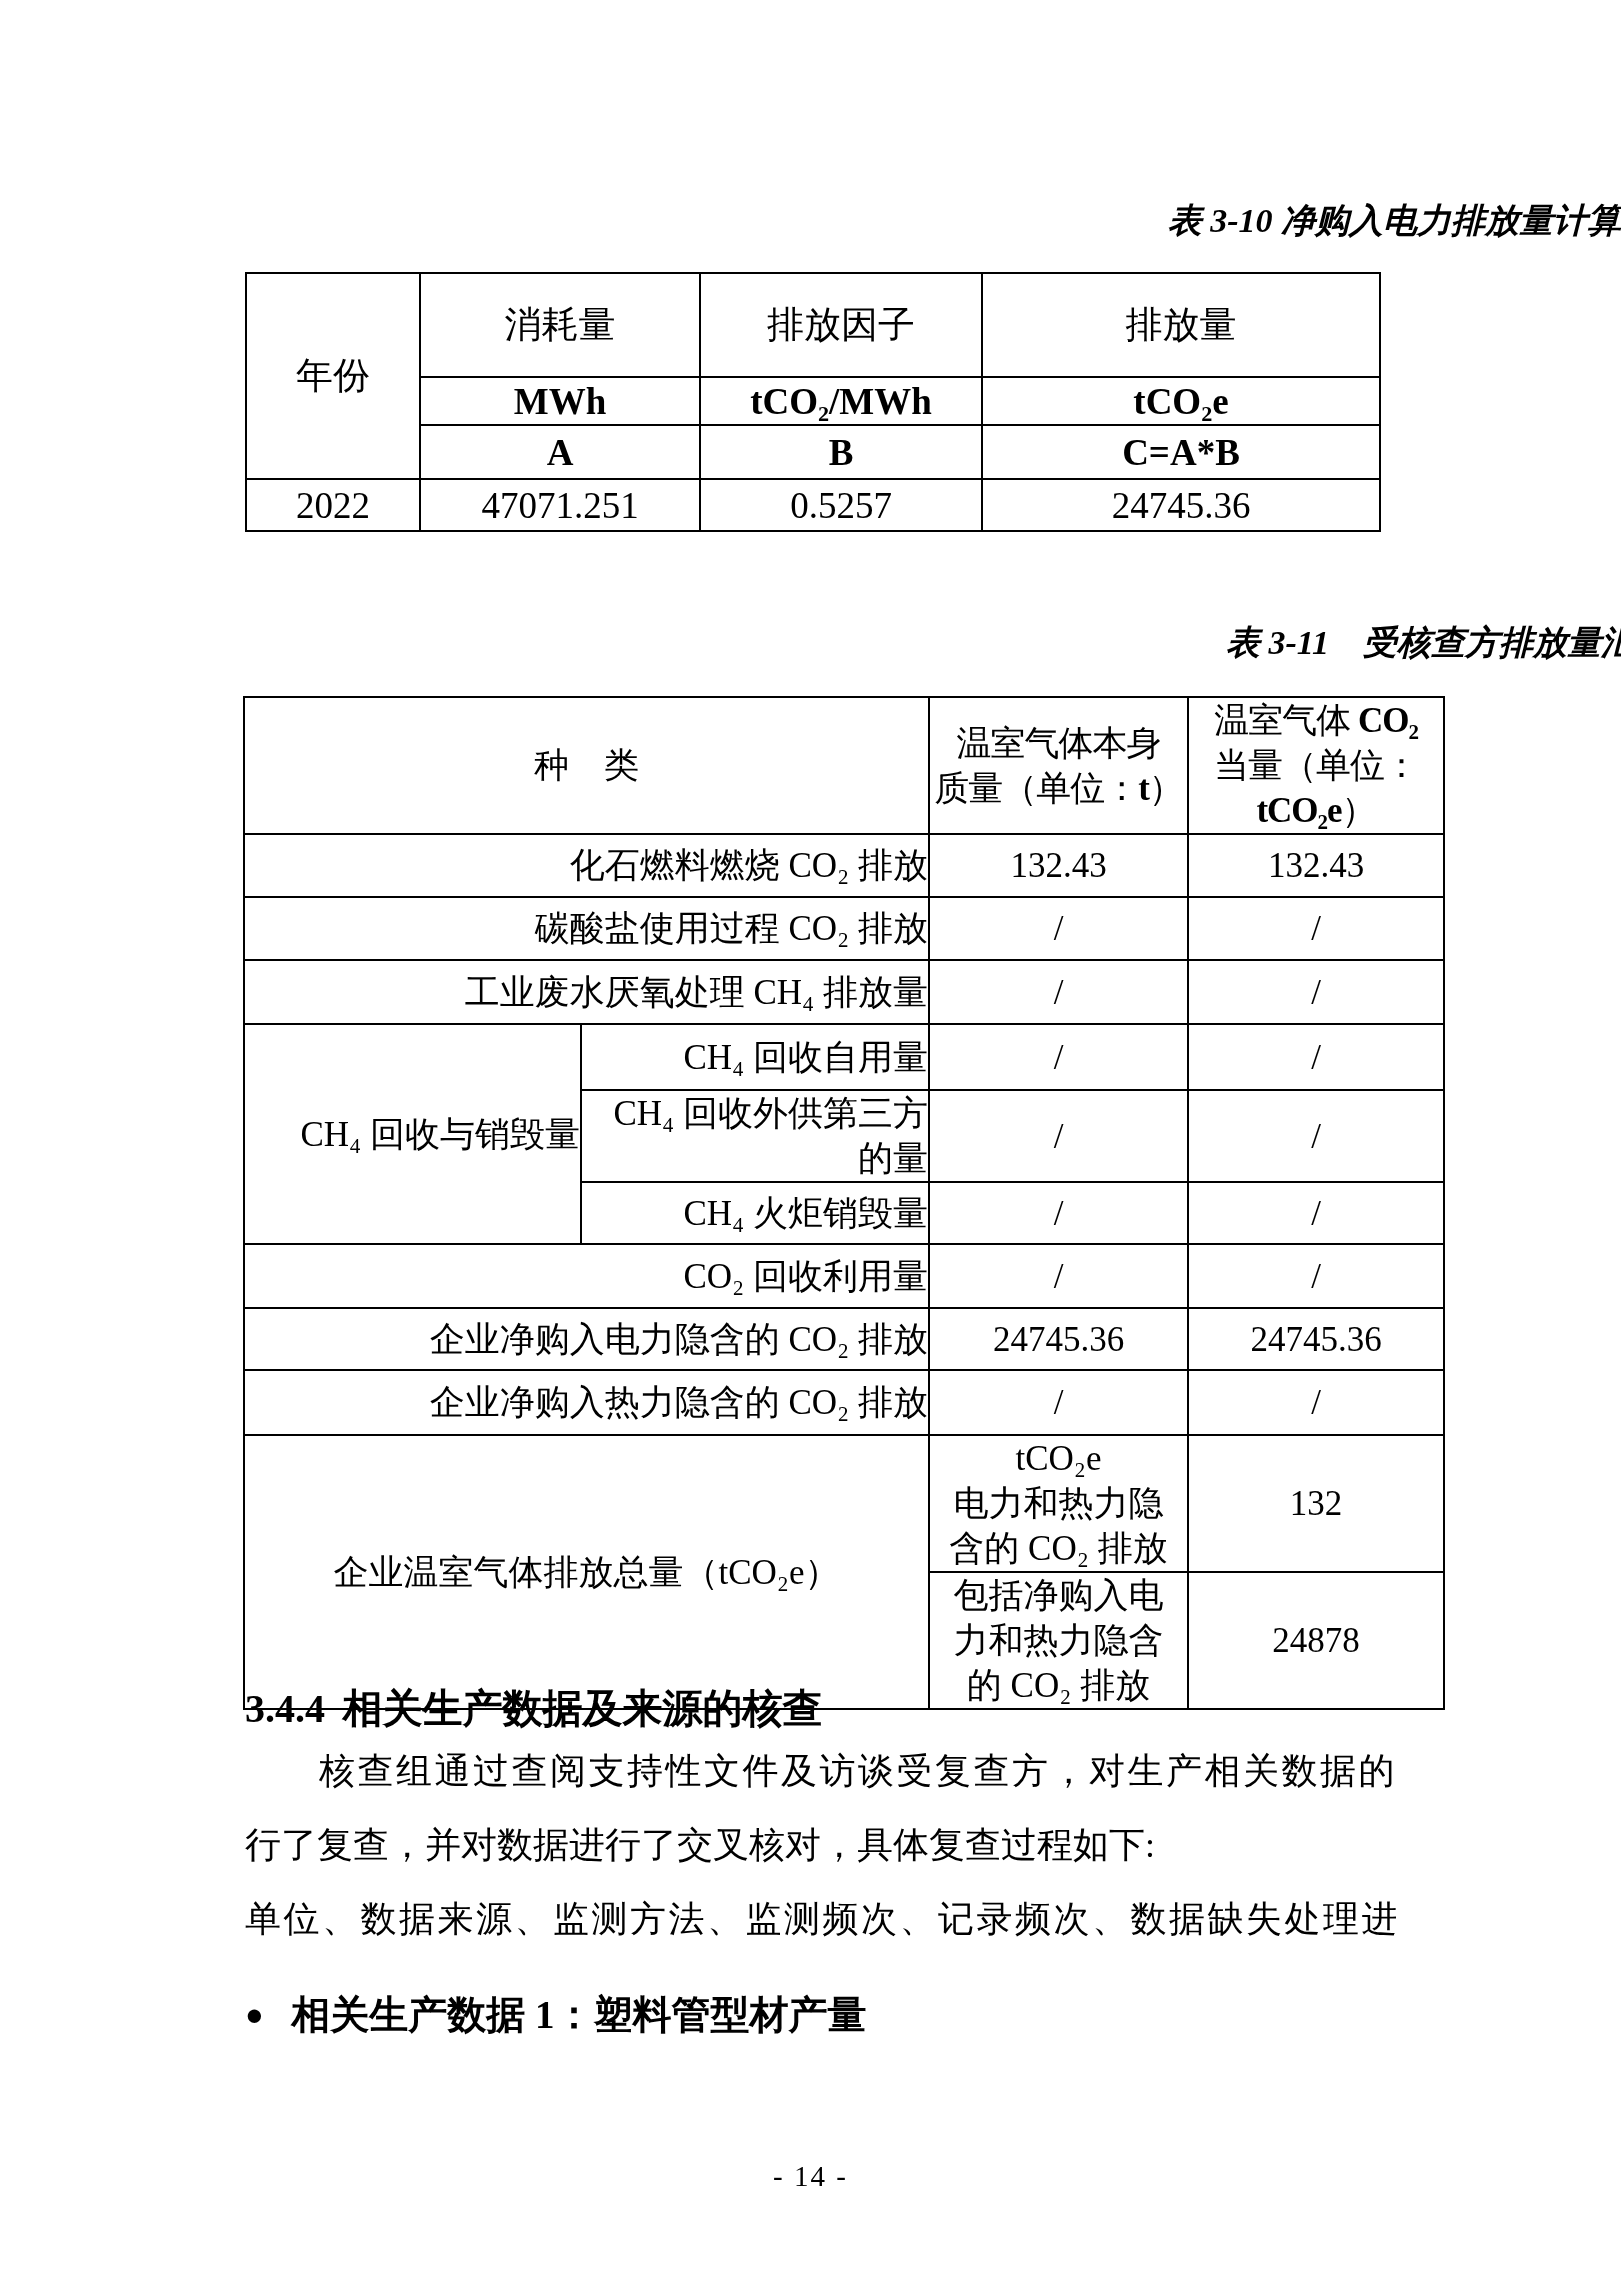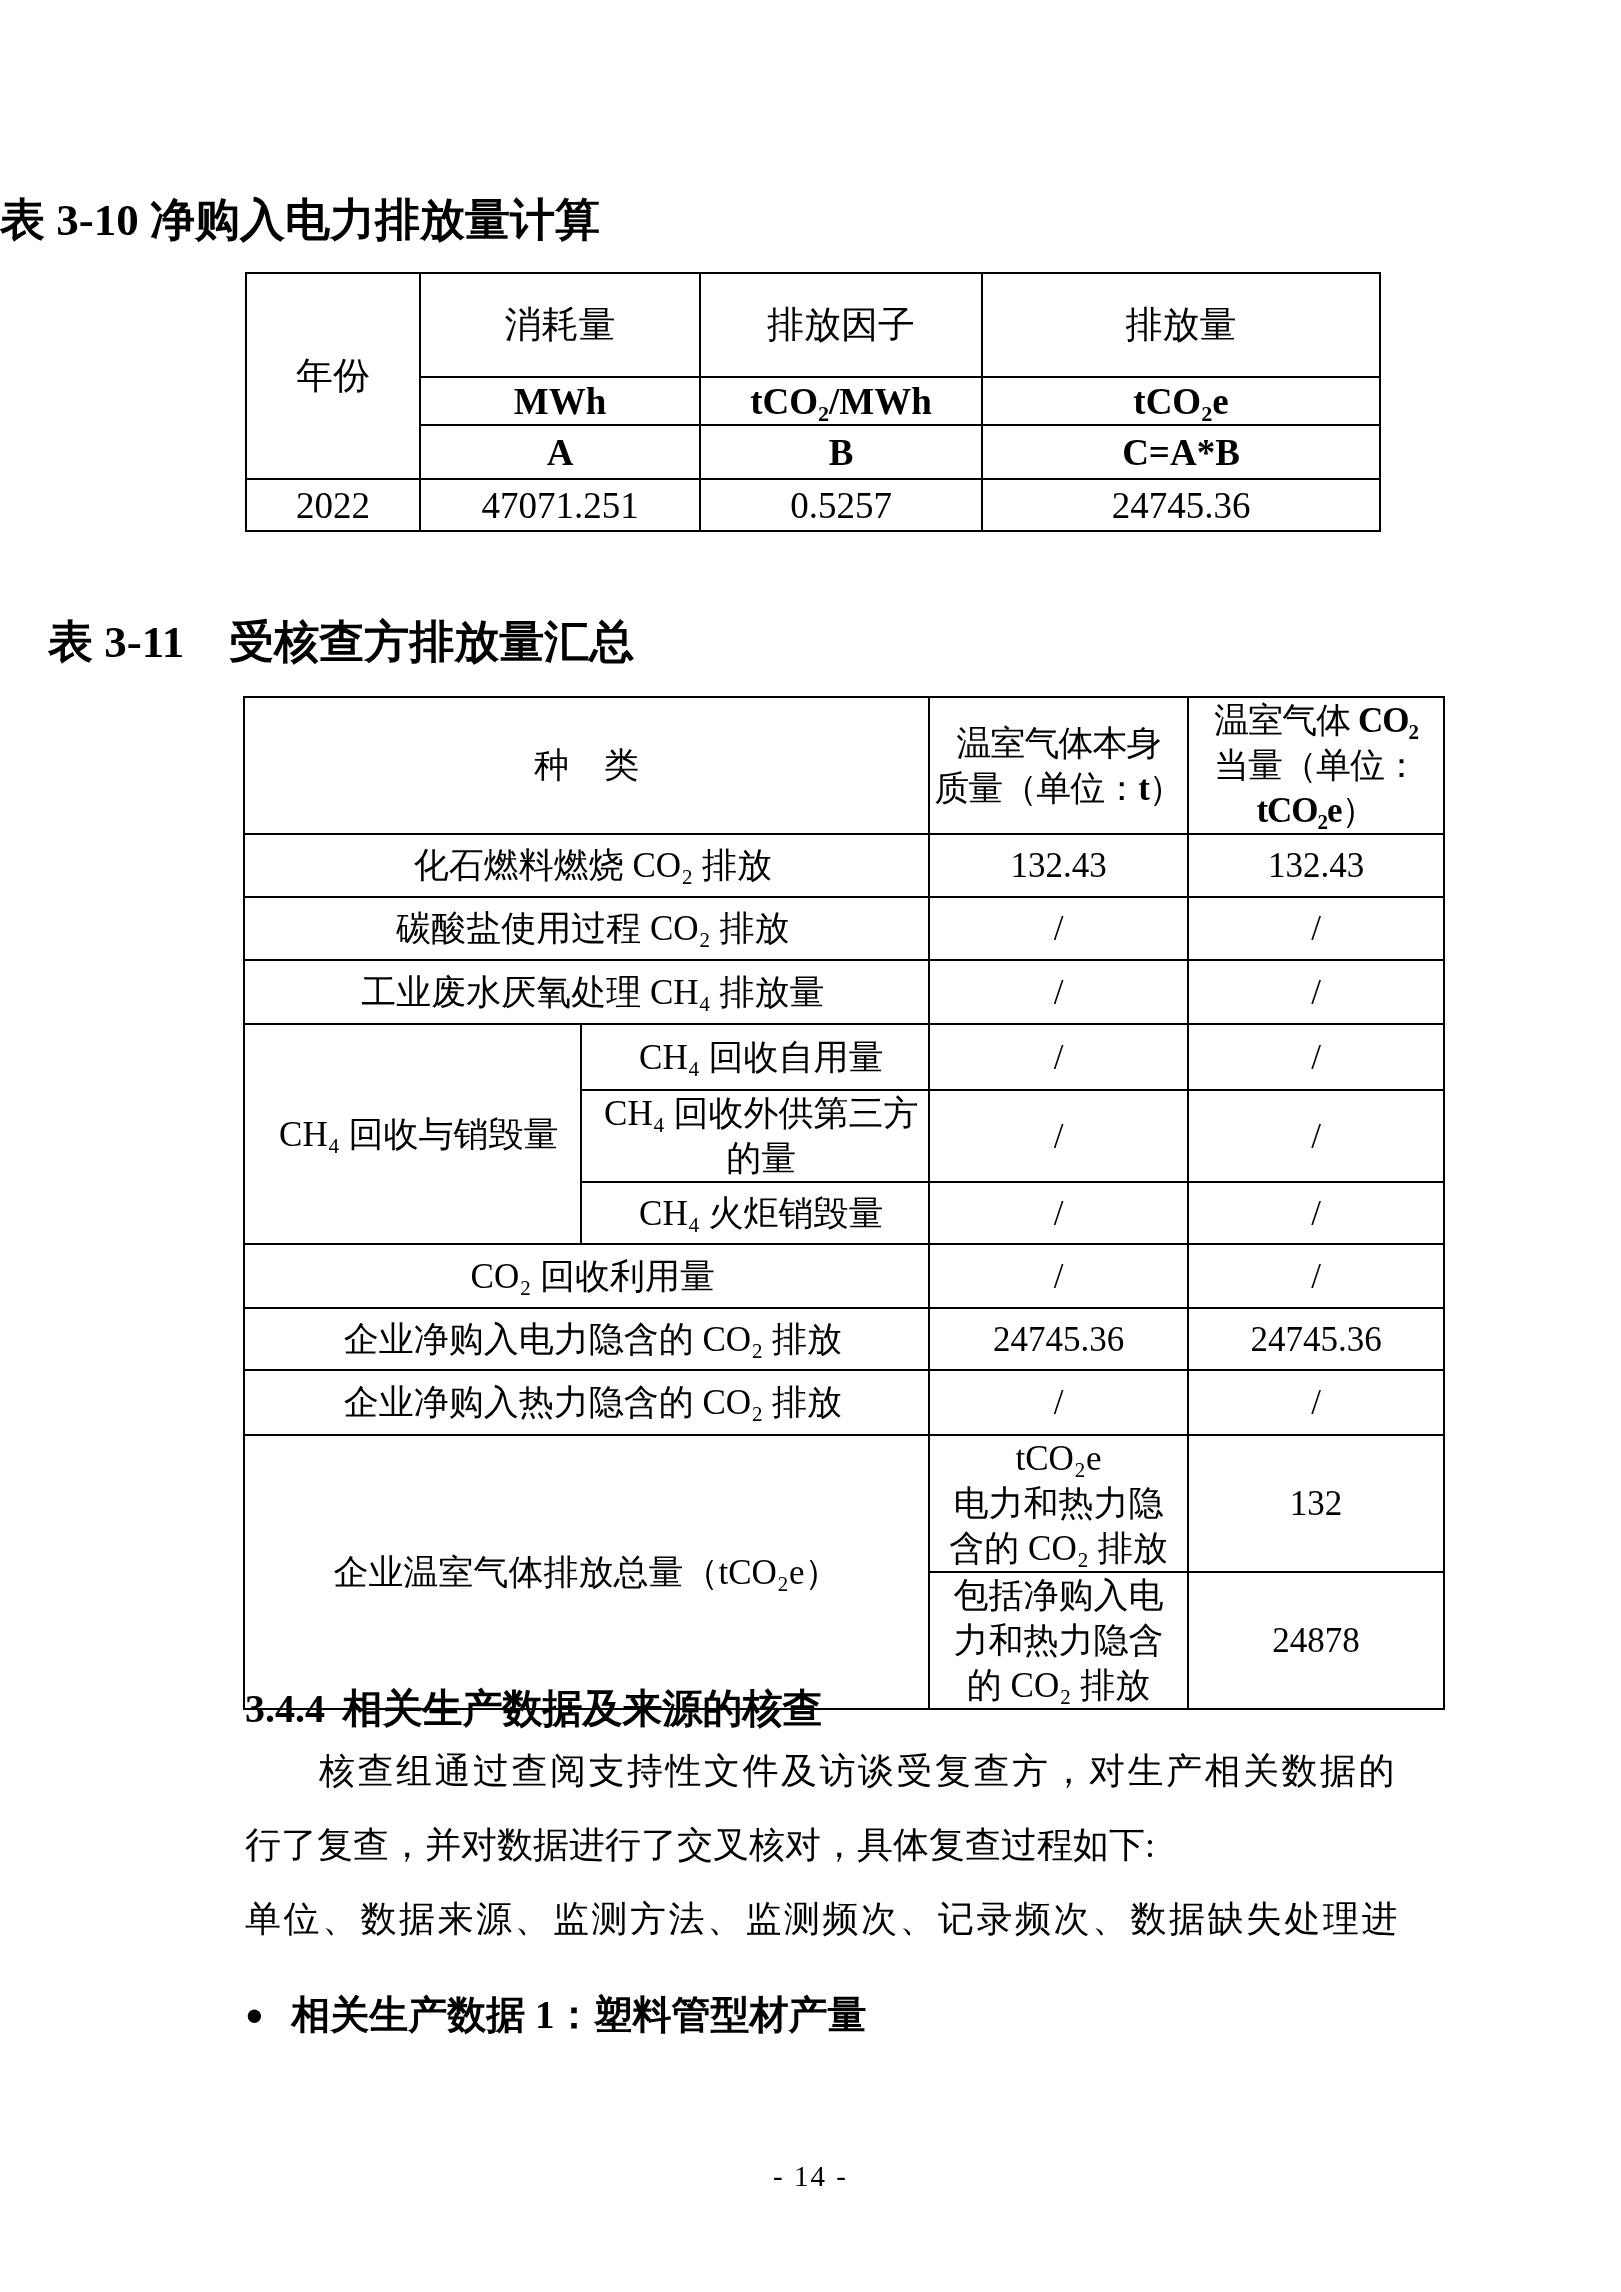--- a/index.html
+++ b/index.html
@@ -7,35 +7,35 @@
     position:relative;
     width:1621px; height:2293px;
     margin:0 auto;
     background:#ffffff;
     color:#000;
     font-family:"Liberation Serif","DejaVu Serif",serif;
     overflow:hidden;
   }
   .doc-title {
     position:absolute; left:0; width:100%;
-    text-align:left; font-size:45px; font-weight:bold; line-height:45px;
+    text-align:right; font-size:34px; font-weight:bold; line-height:45px;font-style:italic;
   }
   .title-1 { top:198px; }
   .title-2 { top:620px;margin-left:48px; }
 
   table { position:absolute; border-collapse:collapse; table-layout:fixed; border:2.9px solid #000; }
   td { border:2px solid #000; padding:0; text-align:center; vertical-align:middle; overflow:hidden; }
 
   .t1 { left:245px; top:272px; width:1135px; }
   .t1 td { font-size:37px; }
   .t2 { left:243px; top:696px; width:1200px; }
   .t2 td { font-size:35px; line-height:45px; }
 
   .bold { font-weight:bold; }
-  .left { text-align:center; padding-left:12.7px; }
+  .left { text-align:right; padding-left:12.7px; }
   .pre  { white-space:pre-line; }
   .hdr-sm { font-size:34px; letter-spacing:-1px; line-height:44px; }
   .thickb { border-bottom-width:2.9px; }
 
   .section-heading {
     position:absolute; left:245px; top:1685px;
     display:flex; align-items:center; gap:17.6px;
     font-size:40px; font-weight:bold; line-height:47px;
   }
   .para { position:absolute; left:245px; top:1734px; width:1153px; }

